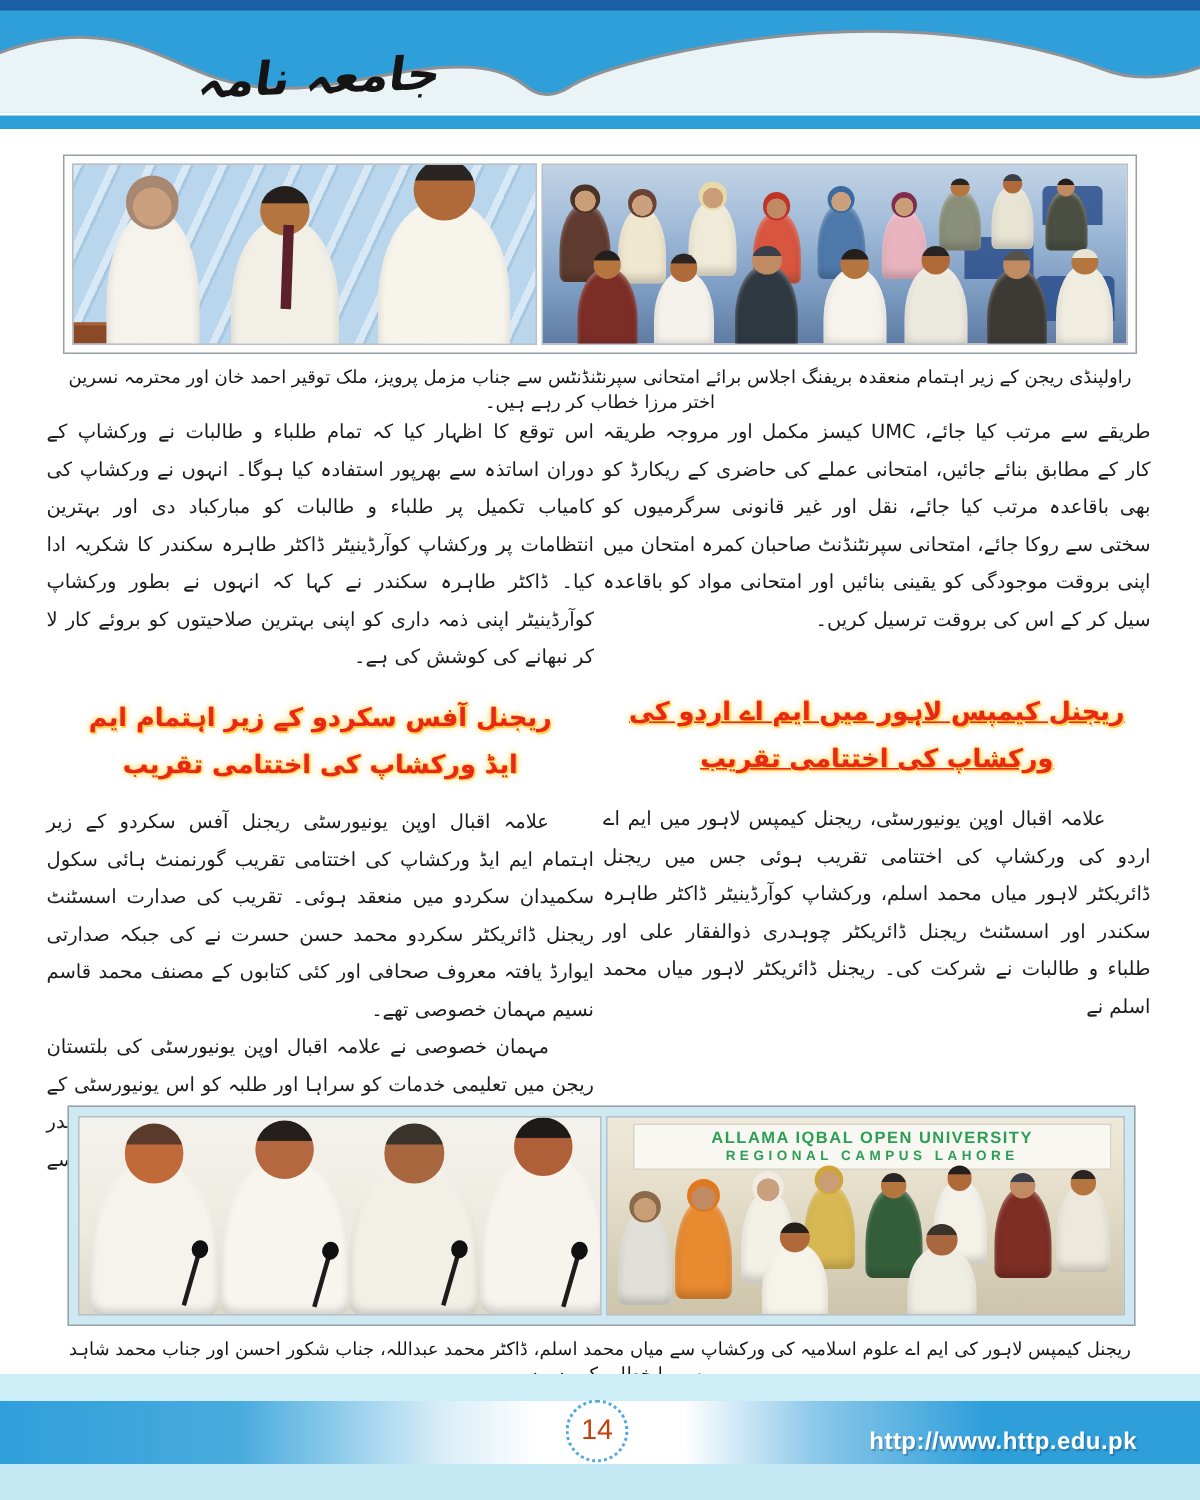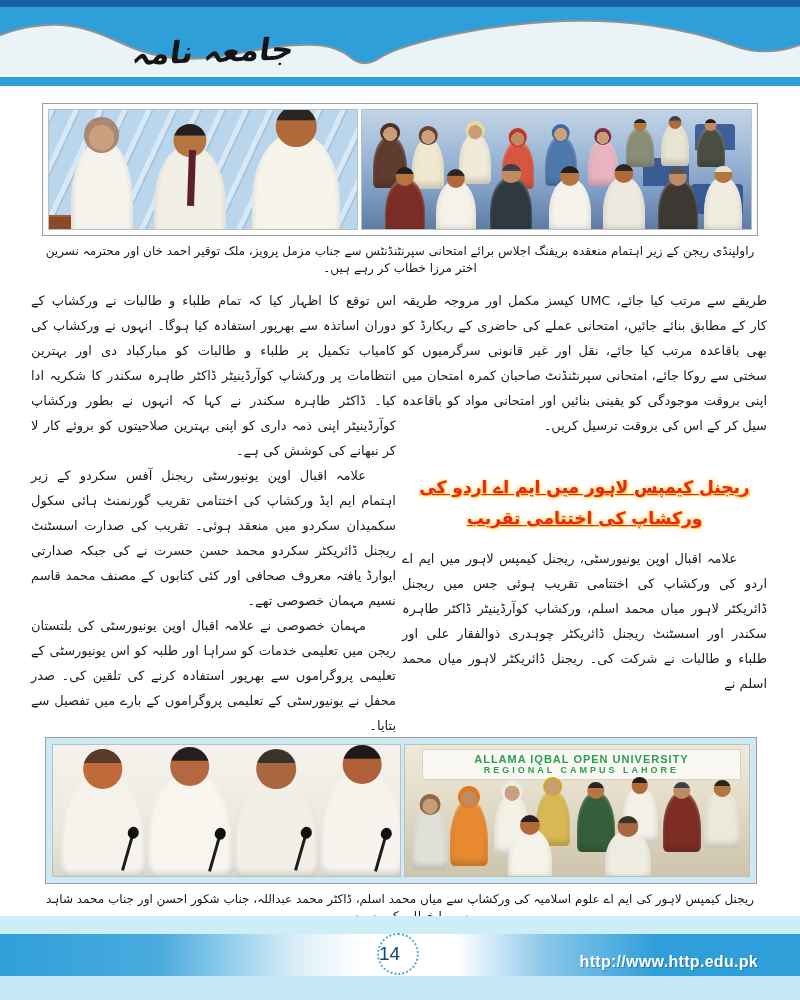--- a/index.html
+++ b/index.html
@@ -42,38 +42,38 @@
     text-align:center;padding:3px 0 4px;font-family:"Liberation Sans",sans-serif;color:#2d9e55;font-weight:bold;}
   .banner .l1{font-size:11px;letter-spacing:1px;}
   .banner .l2{font-size:9px;letter-spacing:3px;margin-top:0;}
 
   
   .caption{position:absolute;left:40px;width:720px;margin:0;text-align:center;direction:rtl;
     font-size:12px;line-height:17px;color:#181818;}
   .cap1{top:243px;}
   .cap2{top:891px;}
 
-  .col{position:absolute;top:288px;width:365px;direction:rtl;text-align:justify;color:#1d1d1d;
+  .col{position:absolute;top:276px;width:365px;direction:rtl;text-align:justify;color:#1d1d1d;
     font-size:13px;line-height:25px;}
   .col-right{right:33px;}
   .col-left{left:31px;}
   .col p{margin:0;}
   .col p.indent{text-indent:30px;}
   .red-heading{direction:rtl;text-align:center;font-weight:bold;font-size:17px;line-height:31px;color:#e8271c;
     text-shadow:0 0 5px rgba(255,196,40,.95),0 0 1px #ffb300,1px 1px 0 rgba(255,210,80,.9);}
   .col-left .red-heading{margin:13px 18px 10px;}
   .col-right .red-heading{margin:34px 14px 12px;text-decoration:underline;}
 
   
   .footer-strip-top{position:absolute;left:0;top:916px;width:800px;height:18px;background:#cdedf7;}
   .footer-band{position:absolute;left:0;top:934px;width:800px;height:42px;
     background:linear-gradient(90deg,#2f9fda 0%,#49abde 20%,#d9eef8 37%,#ffffff 45%,#ffffff 57%,#8cc8ea 68%,#2f9fda 82%,#2f9fda 100%);}
   .page-circle{position:absolute;left:377px;top:933px;width:38px;height:38px;border-radius:50%;
-    border:2px dotted #4fa9dd;background:#fff;display:flex;align-items:center;
-    font-family:"Liberation Sans",sans-serif;font-size:19px;color:#0c4a6e;}
+    border:2px dotted #4fa9dd;background:#fff;display:flex;align-items:center;justify-content:center;
+    font-family:"Liberation Sans",sans-serif;font-size:19px;color:#c2410c;}
   .footer-url{position:absolute;right:42px;top:953px;color:#ffffff;font-weight:bold;font-size:16px;
     font-family:"Liberation Sans",sans-serif;text-shadow:1px 1px 1px rgba(0,40,80,.35);letter-spacing:.3px;}
   .footer-strip-bottom{position:absolute;left:0;top:976px;width:800px;height:24px;background:#c5e9f4;}
 </style>
 </head>
 <body>
 
 <div class="page">
 
   <div class="masthead">
@@ -122,20 +122,21 @@
   <p class="caption cap1">راولپنڈی ریجن کے زیر اہتمام منعقدہ بریفنگ اجلاس برائے امتحانی سپرنٹنڈنٹس سے جناب مزمل پرویز، ملک توقیر احمد خان اور محترمہ نسرین اختر مرزا خطاب کر رہے ہیں۔</p>
 
   <div class="col col-right">
     <p>طریقے سے مرتب کیا جائے، UMC کیسز مکمل اور مروجہ طریقہ کار کے مطابق بنائے جائیں، امتحانی عملے کی حاضری کے ریکارڈ کو بھی باقاعدہ مرتب کیا جائے، نقل اور غیر قانونی سرگرمیوں کو سختی سے روکا جائے، امتحانی سپرنٹنڈنٹ صاحبان کمرہ امتحان میں اپنی بروقت موجودگی کو یقینی بنائیں اور امتحانی مواد کو باقاعدہ سیل کر کے اس کی بروقت ترسیل کریں۔</p>
     <h2 class="red-heading">ریجنل کیمپس لاہور میں ایم اے اردو کی ورکشاپ کی اختتامی تقریب</h2>
     <p class="indent">علامہ اقبال اوپن یونیورسٹی، ریجنل کیمپس لاہور میں ایم اے اردو کی ورکشاپ کی اختتامی تقریب ہوئی جس میں ریجنل ڈائریکٹر لاہور میاں محمد اسلم، ورکشاپ کوآرڈینیٹر ڈاکٹر طاہرہ سکندر اور اسسٹنٹ ریجنل ڈائریکٹر چوہدری ذوالفقار علی اور طلباء و طالبات نے شرکت کی۔ ریجنل ڈائریکٹر لاہور میاں محمد اسلم نے</p>
   </div>
 
   <div class="col col-left">
     <p>اس توقع کا اظہار کیا کہ تمام طلباء و طالبات نے ورکشاپ کے دوران اساتذہ سے بھرپور استفادہ کیا ہوگا۔ انہوں نے ورکشاپ کی کامیاب تکمیل پر طلباء و طالبات کو مبارکباد دی اور بہترین انتظامات پر ورکشاپ کوآرڈینیٹر ڈاکٹر طاہرہ سکندر کا شکریہ ادا کیا۔ ڈاکٹر طاہرہ سکندر نے کہا کہ انہوں نے بطور ورکشاپ کوآرڈینیٹر اپنی ذمہ داری کو اپنی بہترین صلاحیتوں کو بروئے کار لا کر نبھانے کی کوشش کی ہے۔</p>
+    <h2 class="red-heading">ریجنل آفس سکردو کے زیر اہتمام ایم ایڈ ورکشاپ کی اختتامی تقریب</h2>
     <p class="indent">علامہ اقبال اوپن یونیورسٹی ریجنل آفس سکردو کے زیر اہتمام ایم ایڈ ورکشاپ کی اختتامی تقریب گورنمنٹ ہائی سکول سکمیدان سکردو میں منعقد ہوئی۔ تقریب کی صدارت اسسٹنٹ ریجنل ڈائریکٹر سکردو محمد حسن حسرت نے کی جبکہ صدارتی ایوارڈ یافتہ معروف صحافی اور کئی کتابوں کے مصنف محمد قاسم نسیم مہمان خصوصی تھے۔</p>
     <p class="indent">مہمان خصوصی نے علامہ اقبال اوپن یونیورسٹی کی بلتستان ریجن میں تعلیمی خدمات کو سراہا اور طلبہ کو اس یونیورسٹی کے تعلیمی پروگراموں سے بھرپور استفادہ کرنے کی تلقین کی۔ صدر محفل نے یونیورسٹی کے تعلیمی پروگراموں کے بارے میں تفصیل سے بتایا۔</p>
   </div>
 
   <div class="photo-frame strip2">
     <div class="subphoto sp-left2">
       <i class="person" style="left:2%;top:24%;width:86px;height:102px;--skin:#c06a3a;--hair:#5a3a2a;background:#f5f3ec;"></i>
       <i class="person" style="left:27%;top:22%;width:86px;height:104px;--skin:#b5683f;--hair:#241f1c;background:#f7f5ee;"></i>
       <i class="person" style="left:52%;top:24%;width:86px;height:102px;--skin:#a8673f;--hair:#3a332c;background:#f2efe7;"></i>
       <i class="person" style="left:77%;top:20%;width:84px;height:106px;--skin:#b06038;--hair:#1e1a18;background:#f6f4ed;"></i>

